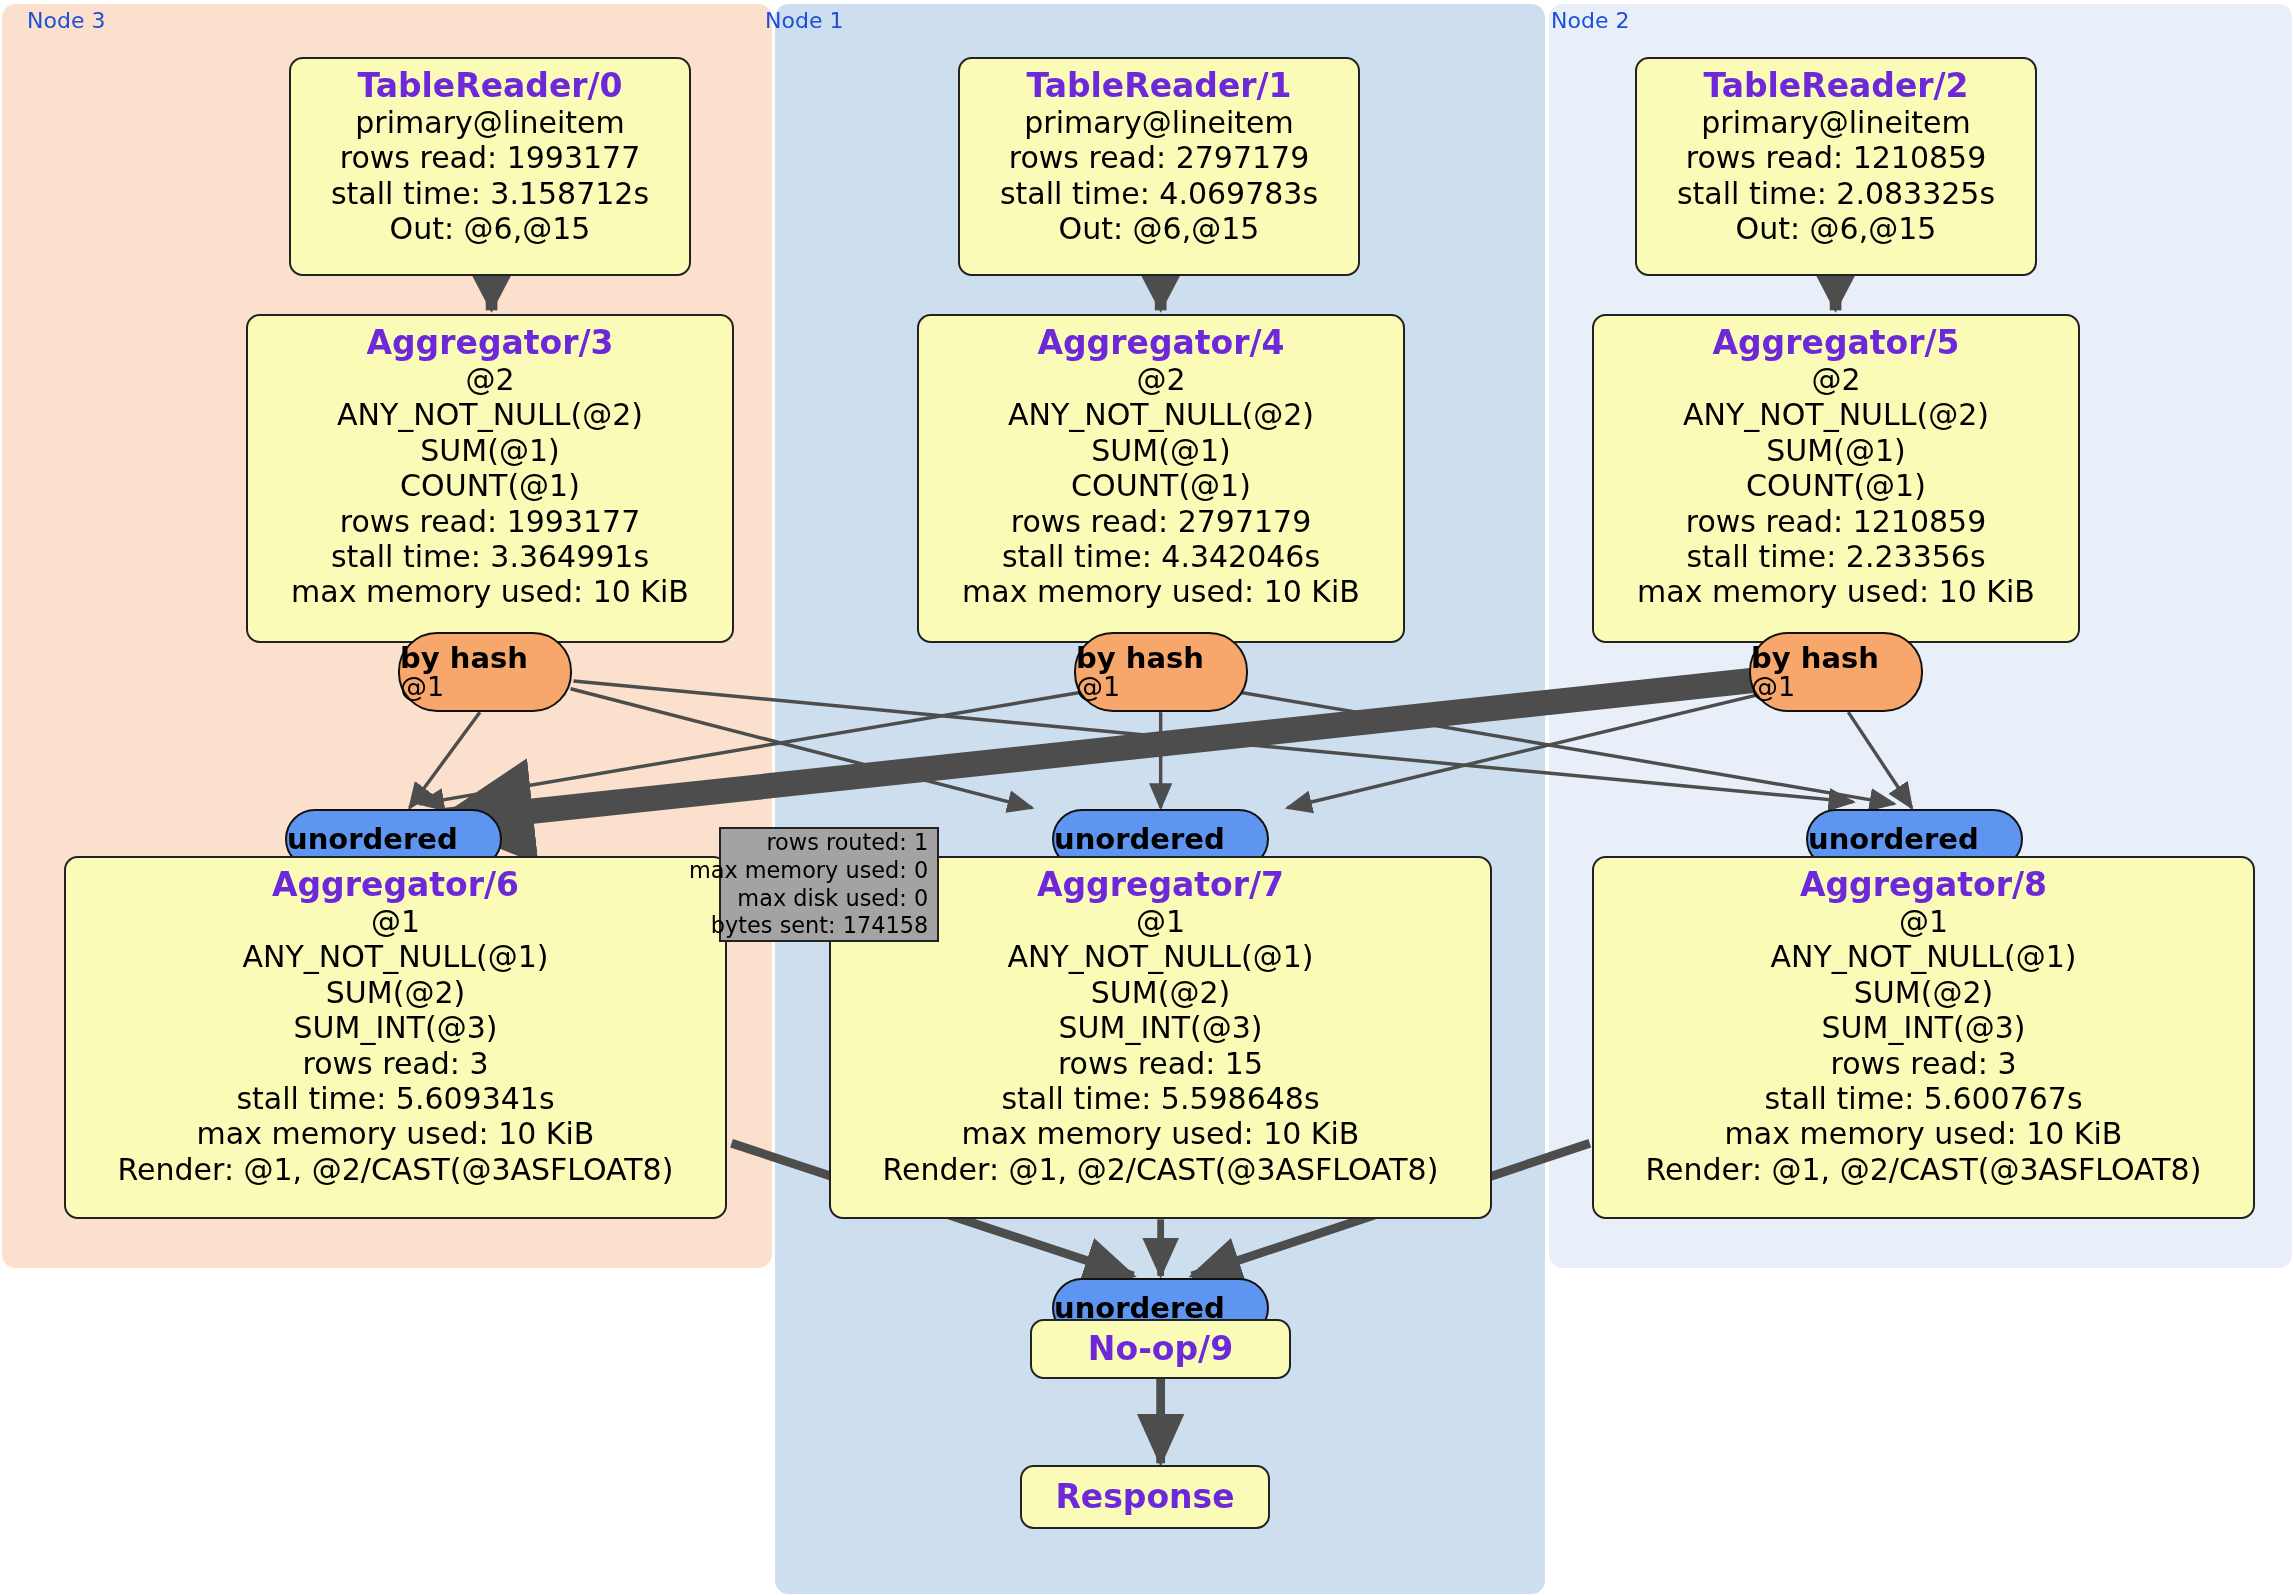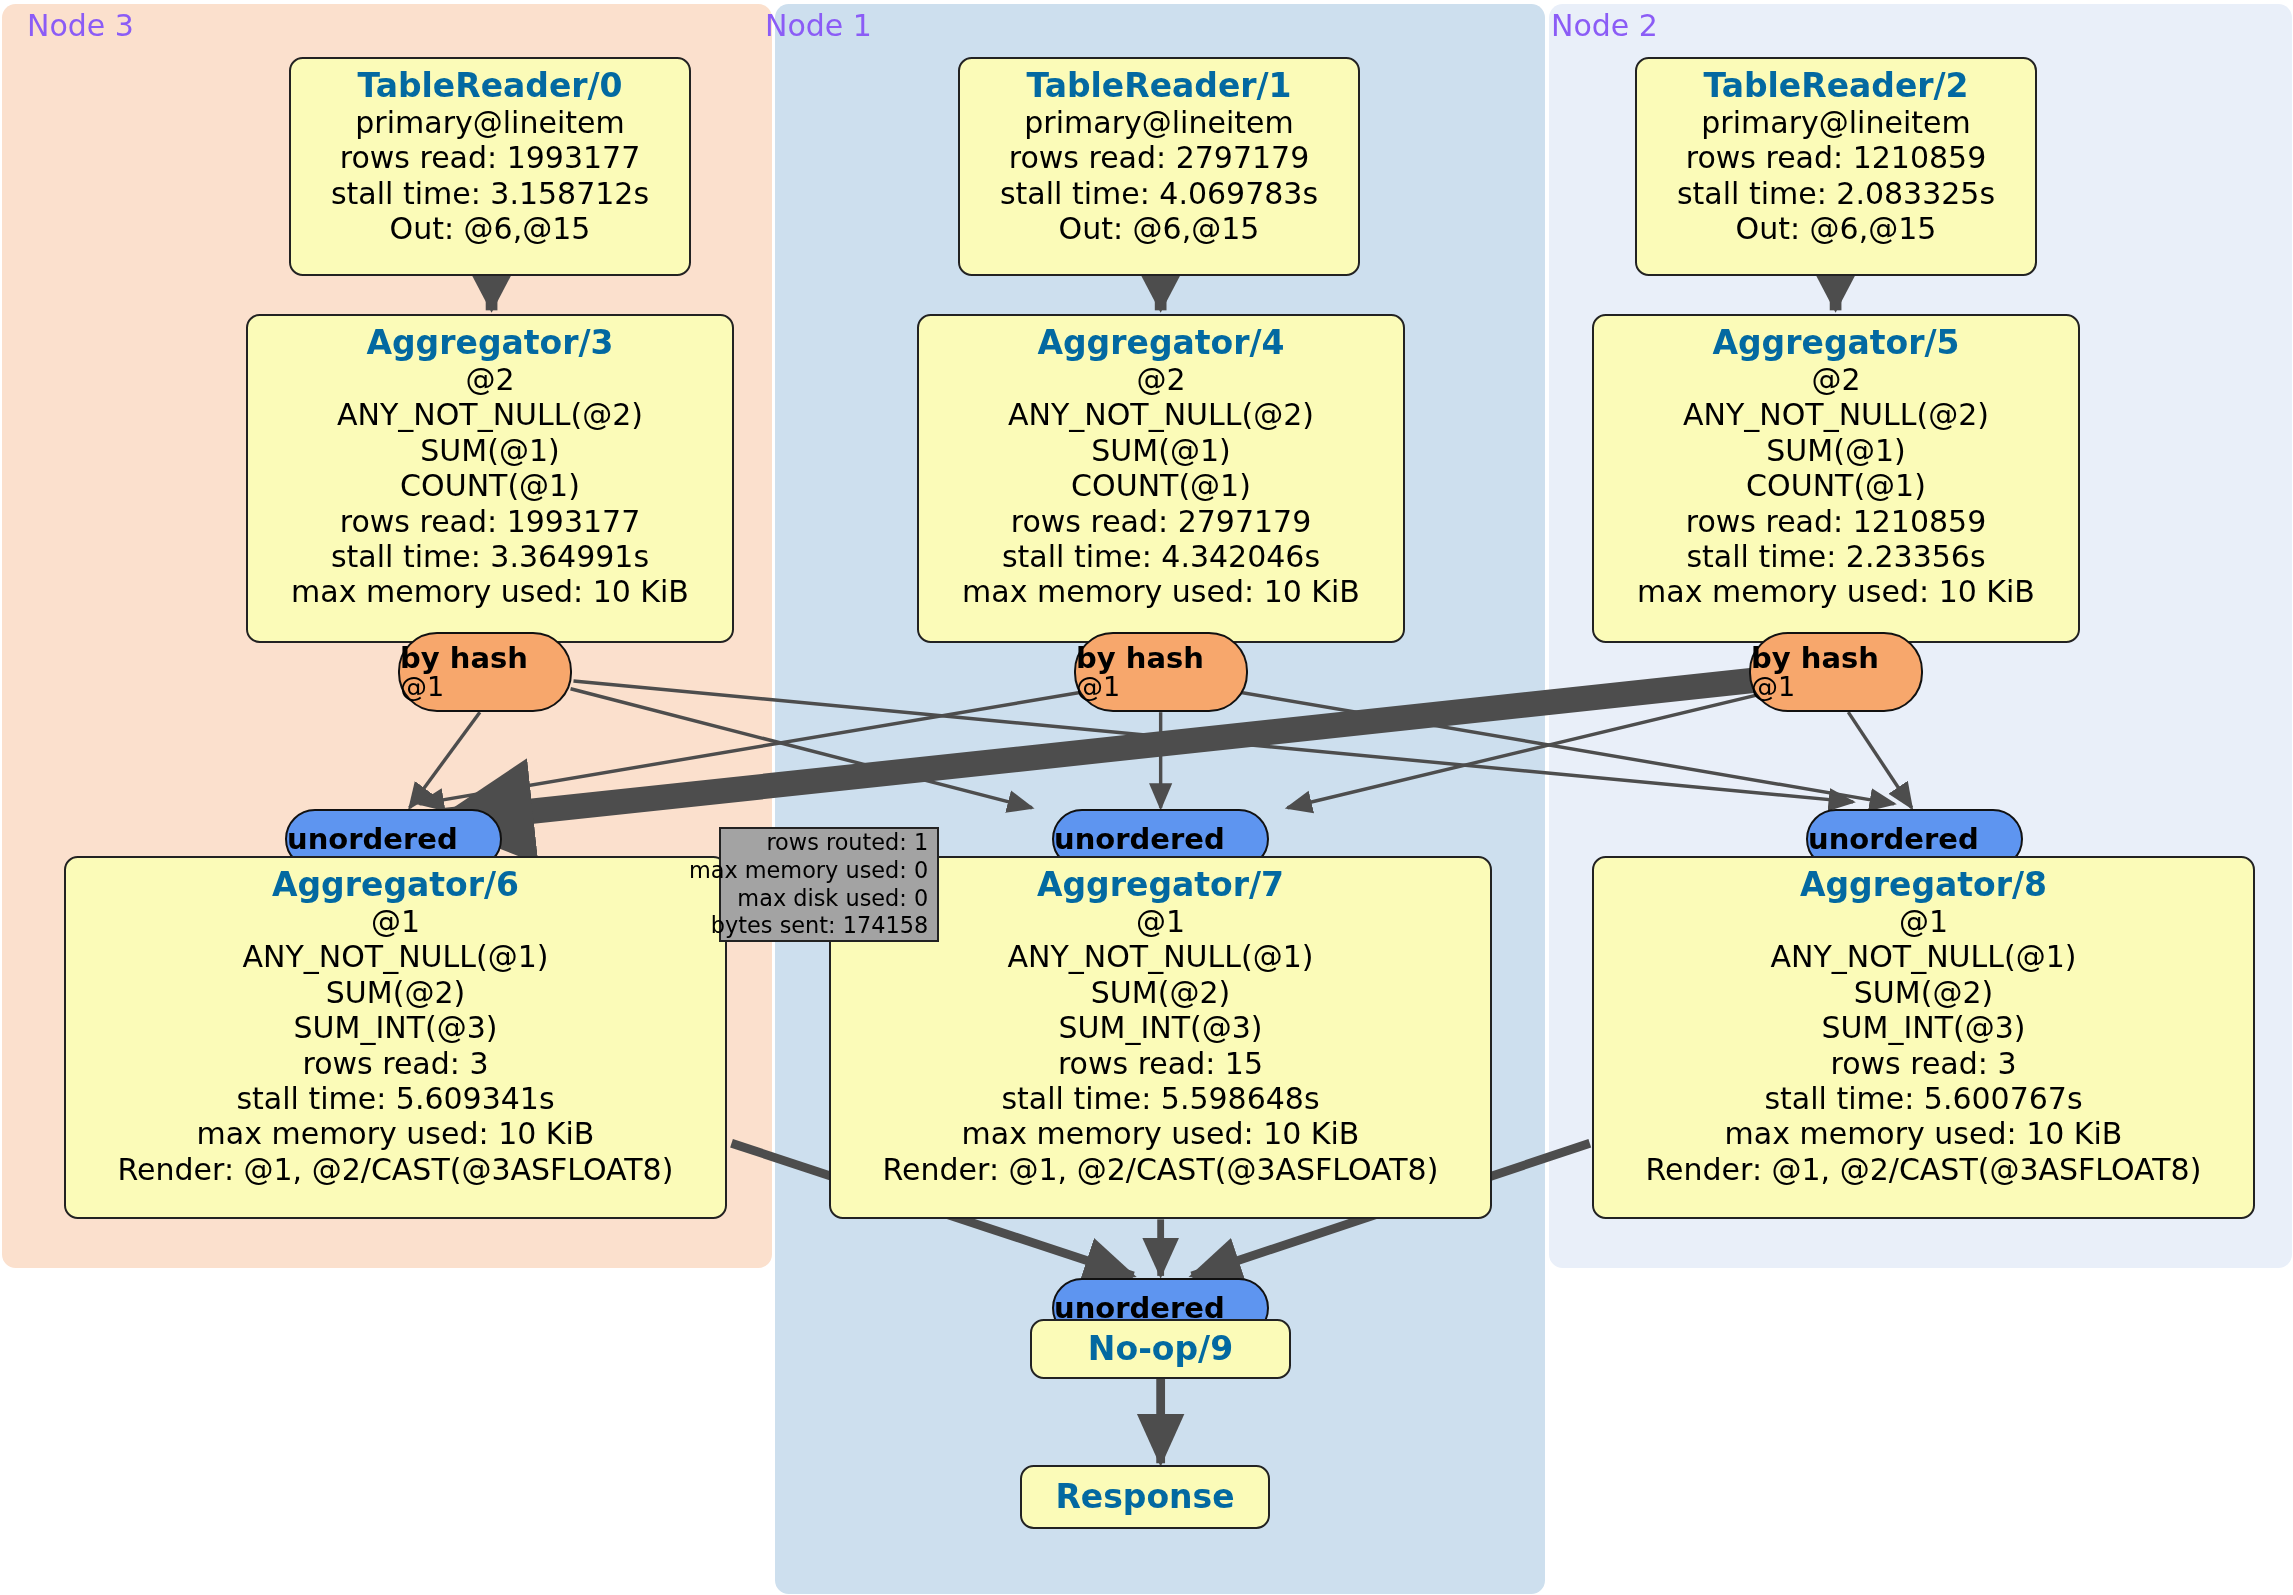--- a/index.html
+++ b/index.html
@@ -5,37 +5,37 @@
   html,body{margin:0;padding:0;background:#ffffff;}
   body{
     width:2294px;height:1596px;position:relative;overflow:hidden;
     font-family:"DejaVu Sans","Liberation Sans",sans-serif;
   }
   #canvas{position:absolute;left:0;top:0;width:2294px;height:1596px;}
 
   
   .cluster{position:absolute;border-radius:13.7px;}
   .cluster-label{
-    position:absolute;font-size:30px;color:#8b5cf6;
+    position:absolute;font-size:22px;color:#1d4ed8;
     font-family:"DejaVu Sans","Liberation Sans",sans-serif;
     white-space:nowrap;
   }
 
   
   #edges{position:absolute;left:0;top:0;width:2294px;height:1596px;pointer-events:none;}
 
   
   .proc{
     position:absolute;background:#fbfbb8;border:2.4px solid #222;
     border-radius:13.7px;box-sizing:border-box;
     display:flex;flex-direction:column;align-items:center;justify-content:flex-start;
     padding:7.8px 9.8px 9.8px 9.8px;
   }
   .proc .title{
-    font-weight:bold;font-size:33px;line-height:1.16;color:#0369a1;white-space:nowrap;
+    font-weight:bold;font-size:33px;line-height:1.16;color:#6d28d9;white-space:nowrap;
   }
   .proc .line{
     font-size:30px;line-height:1.18;color:#000;white-space:nowrap;
   }
   .proc.compact{justify-content:center;padding:5.9px 21.5px;}
   .proc.compact .title{font-size:33px;}
 
   
   .pill{
     position:absolute;border:2.4px solid #111;box-sizing:border-box;

